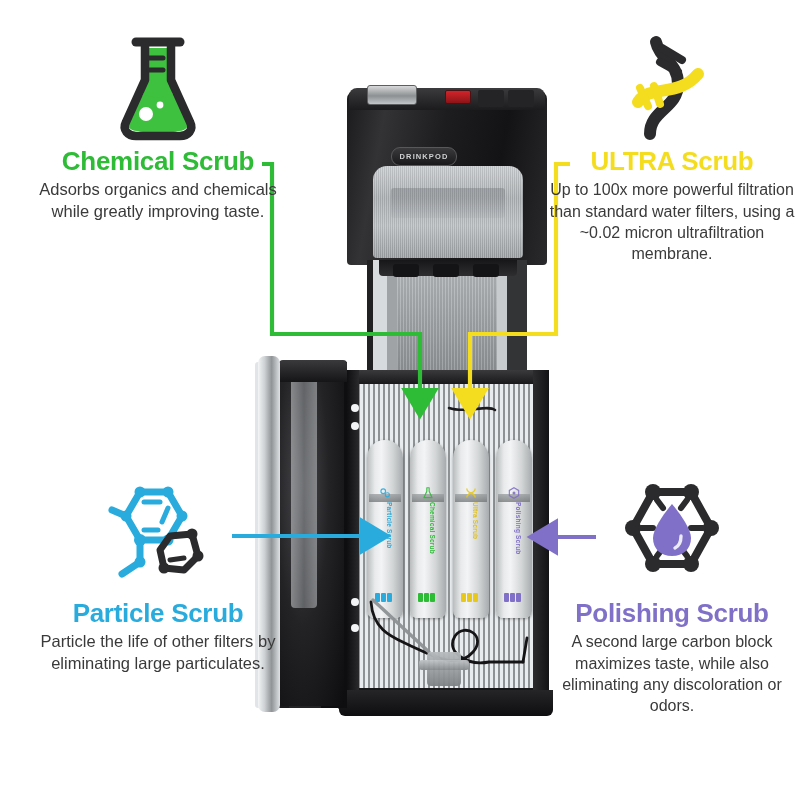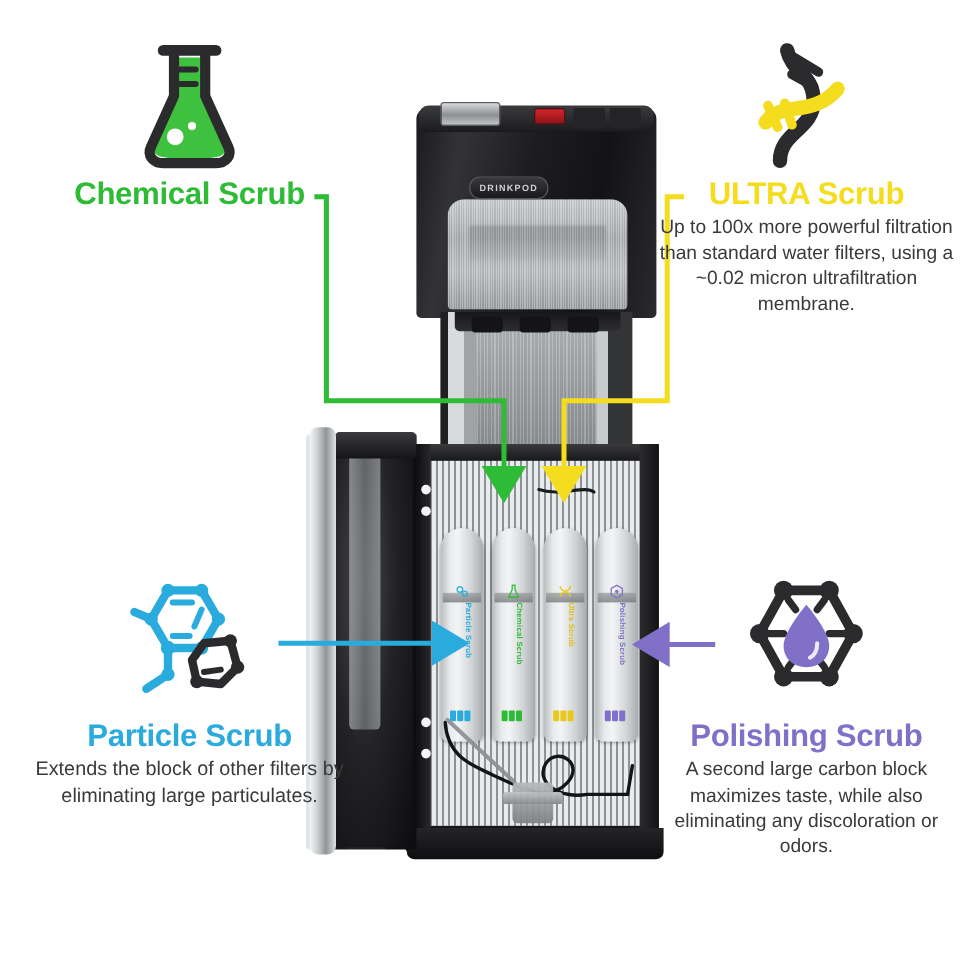--- a/index.html
+++ b/index.html
@@ -479,20 +479,21 @@
         <path d="M34 72 C42 64 50 76 60 70 C68 65 74 70 78 74 L84 92 C87 99 82 105 75 105 L33 105 C26 105 21 99 24 92 Z" fill="#3ec13e"></path>
         <circle cx="42" cy="88" r="7" fill="#ffffff"></circle>
         <circle cx="56" cy="79" r="3.4" fill="#ffffff"></circle>
         <path d="M32 16 L76 16" stroke="#2b2b2d" stroke-width="9" stroke-linecap="round" fill="none"></path>
         <path d="M41 18 L41 54 L22 96 C18 104 24 110 32 110 L76 110 C84 110 90 104 86 96 L67 54 L67 18" fill="none" stroke="#2b2b2d" stroke-width="8.5" stroke-linejoin="round" stroke-linecap="round"></path>
         <path d="M45 32 L59 32" stroke="#2b2b2d" stroke-width="5" stroke-linecap="round"></path>
         <path d="M45 44 L59 44" stroke="#2b2b2d" stroke-width="5" stroke-linecap="round"></path>
       </svg>
     </span>
     <div class="f-title">Chemical Scrub</div>
+    <div class="f-desc">Adsorbs organics and chemicals while greatly improving taste.</div>
   </div>
 
   <div class="feature" id="feat-ultra">
     <span class="icon-wrap">
       <svg width="112" height="118" viewBox="0 0 112 118">
         <path d="M34 108 C34 84 62 82 62 58 C62 36 44 34 40 16" fill="none" stroke="#2b2b2d" stroke-width="12" stroke-linecap="round"></path>
         <path d="M22 76 C34 58 62 72 82 48" fill="none" stroke="#f4dd1e" stroke-width="12" stroke-linecap="round"></path>
         <path d="M46 22 L66 34" stroke="#2b2b2d" stroke-width="8" stroke-linecap="round"></path>
         <path d="M44 36 L62 46" stroke="#2b2b2d" stroke-width="8" stroke-linecap="round"></path>
         <path d="M24 62 L32 80" stroke="#f4dd1e" stroke-width="8" stroke-linecap="round"></path>
@@ -524,21 +525,21 @@
         <circle cx="40" cy="84" r="5.5" fill="#2aabdd"></circle>
 
         <polygon points="70,58 92,56 98,78 84,92 64,90 60,72" fill="none" stroke="#2b2b2d" stroke-width="7" stroke-linejoin="round"></polygon>
         <path d="M70 82 L84 80" stroke="#2b2b2d" stroke-width="5" stroke-linecap="round"></path>
         <circle cx="92" cy="56" r="5.5" fill="#2b2b2d"></circle>
         <circle cx="98" cy="78" r="5.5" fill="#2b2b2d"></circle>
         <circle cx="64" cy="90" r="5.5" fill="#2b2b2d"></circle>
       </svg>
     </span>
     <div class="f-title">Particle Scrub</div>
-    <div class="f-desc">Extends the block of other filters by eliminating large particulates.</div>
+    <div class="f-desc">Particle the life of other filters by eliminating large particulates.</div>
   </div>
 
   <div class="feature" id="feat-polishing">
     <span class="icon-wrap">
       <svg width="118" height="118" viewBox="0 0 118 118">
         <polygon points="40,14 78,14 98,50 78,86 40,86 20,50" fill="none" stroke="#2b2b2d" stroke-width="8" stroke-linejoin="round"></polygon>
         <circle cx="40" cy="14" r="8" fill="#2b2b2d"></circle>
         <circle cx="78" cy="14" r="8" fill="#2b2b2d"></circle>
         <circle cx="98" cy="50" r="8" fill="#2b2b2d"></circle>
         <circle cx="78" cy="86" r="8" fill="#2b2b2d"></circle>

